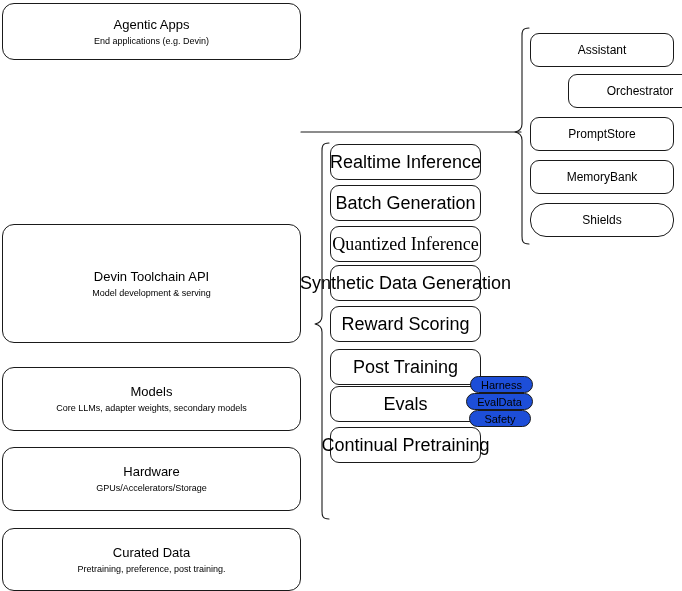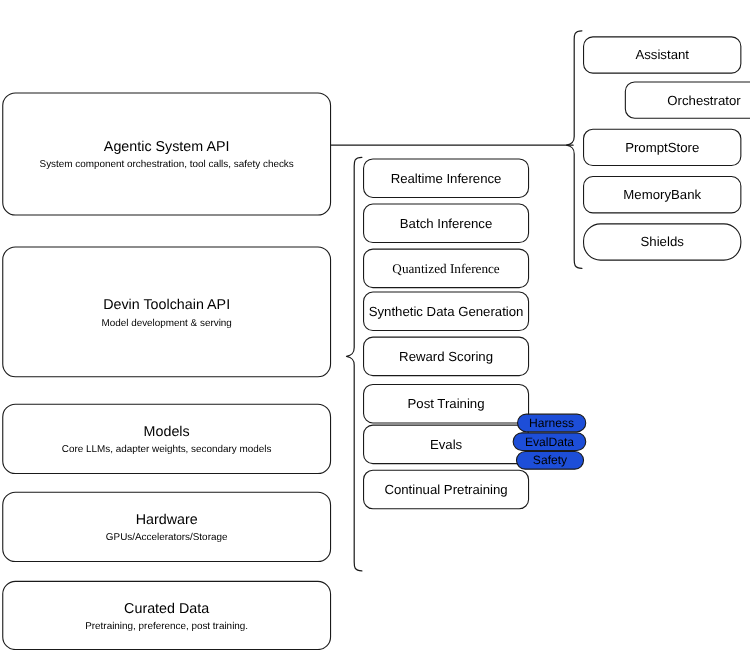--- a/index.html
+++ b/index.html
@@ -53,21 +53,21 @@
     border-radius: 12px;
   }
 
   
   .mid {
     left: 330px;
     width: 151px;
     height: 36px;
     border-radius: 9px;
   }
-  .mid .title { font-size: 12px; }
+  .mid .title { font-size: 18px; }
 
   
   .right {
     left: 530px;
     width: 144px;
     height: 34px;
     border-radius: 9px;
   }
   .right .title { font-size: 12px; }
 
@@ -119,25 +119,25 @@
              L522,124 C522,129 520,131 515,132
              C520,133 522,135 522,140
              L522,236 C522,240 522,244 529,244"></path>
 
     <path d="M329,143 C322,143 322,147 322,151
              L322,316 C322,321 320,323 315,324
              C320,325 322,327 322,332
              L322,511 C322,515 322,519 329,519"></path>
   </svg>
 
-
-  <div class="node layer" style="top:84px;  height:112px;">
-    <div class="title">Agentic System API</div>
-    <div class="subtitle">System component orchestration, tool calls, safety checks</div>
-  </div>
+  <div class="node layer" style="top:3px;   height:57px;">
+    <div class="title">Agentic Apps</div>
+    <div class="subtitle">End applications (e.g. Devin)</div>
+  </div>
+
 
   <div class="node layer" style="top:224px; height:119px;">
     <div class="title">Devin Toolchain API</div>
     <div class="subtitle">Model development &amp; serving</div>
   </div>
 
   <div class="node layer" style="top:367px; height:64px;">
     <div class="title">Models</div>
     <div class="subtitle">Core LLMs, adapter weights, secondary models</div>
   </div>
@@ -149,21 +149,21 @@
 
   <div class="node layer" style="top:447px; height:64px;">
     <div class="title">Hardware</div>
     <div class="subtitle">GPUs/Accelerators/Storage</div>
   </div>
 
   <div class="node mid" style="top:144px;">
     <div class="title">Realtime Inference</div>
   </div>
   <div class="node mid" style="top:185px;">
-    <div class="title">Batch Inference</div>
+    <div class="title">Batch Generation</div>
   </div>
   <div class="node mid" style="top:226px;font-family:Liberation Serif, serif;">
     <div class="title">Quantized Inference</div>
   </div>
   <div class="node mid" style="top:265px;">
     <div class="title">Synthetic Data Generation</div>
   </div>
   <div class="node mid" style="top:306px;">
     <div class="title">Reward Scoring</div>
   </div>

